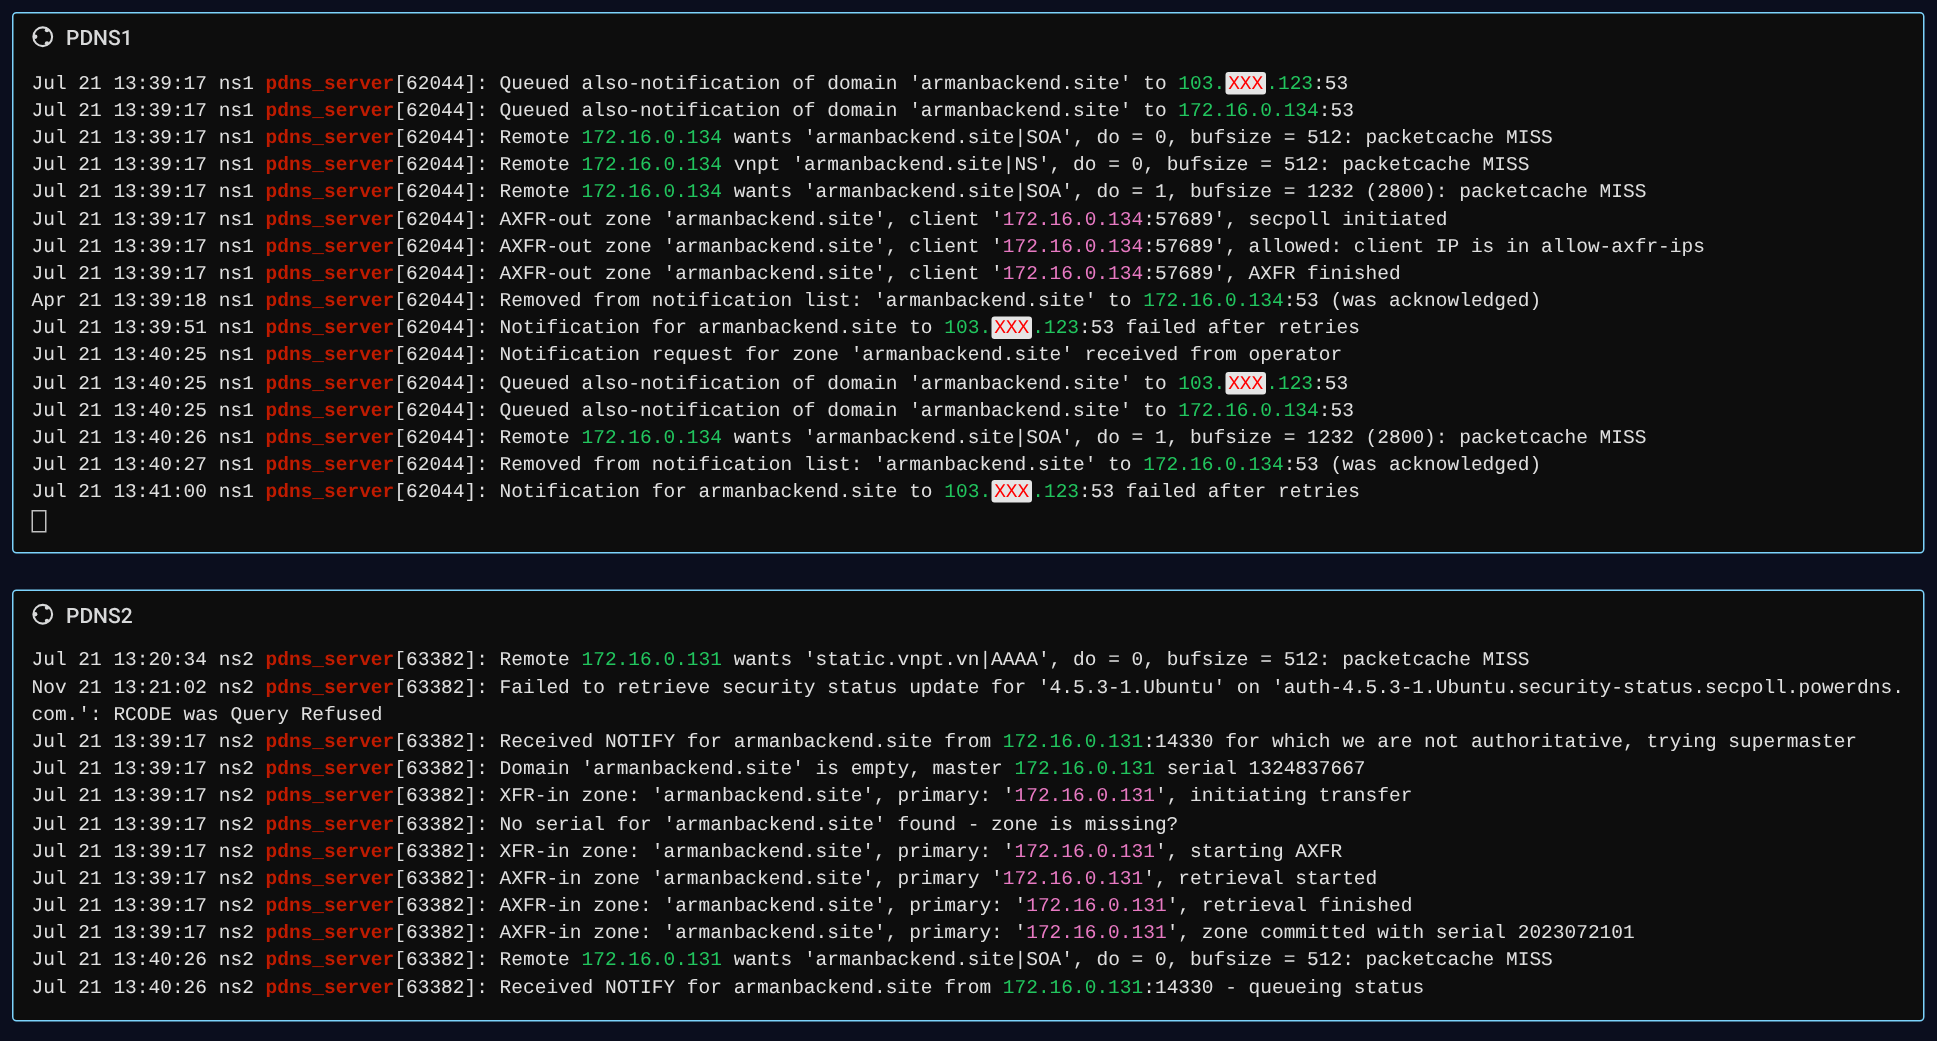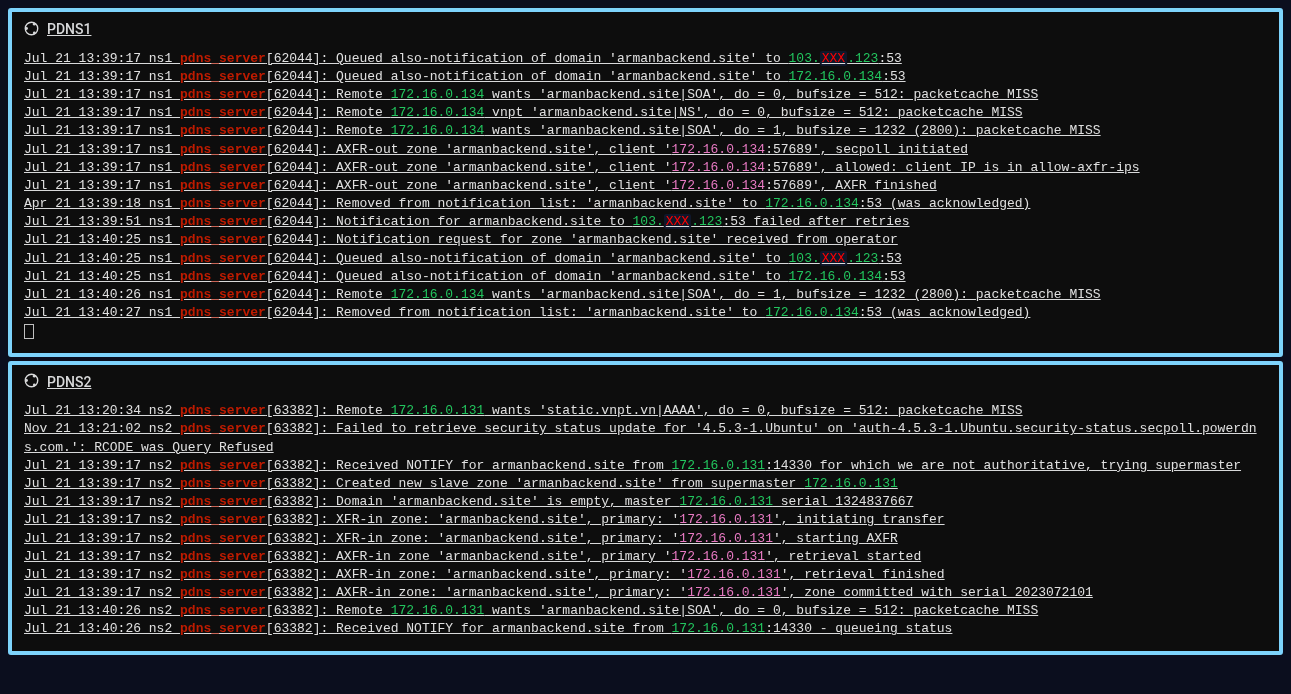--- a/index.html
+++ b/index.html
@@ -6,25 +6,24 @@
     body {
       background: #0b0e1e;
       font-family: 'Consolas', 'Monaco', 'Courier New', monospace;
       font-size: 13px;
       color: #d8d9da;
       padding: 8px;
       line-height: 1.4;
     }
     .panel {
       background: #0d0d0d;
-      border: 4px solid #7dd3fc;
+      border: 1px solid #7dd3fc;
       border-radius: 3px;
-      margin-bottom: 4px;
+      margin-bottom: 24px;
       padding: 8px 12px 12px 12px;
-      text-decoration: underline;
     }
     .panel-header {
       display: flex;
       align-items: center;
       gap: 8px;
       margin-bottom: 8px;
       padding-bottom: 2px;
     }
     .panel-header .icon {
       color: #d8d9da;
@@ -41,21 +40,21 @@
       white-space: pre-wrap;
       word-break: break-all;
       color: #e0e0e0;
     }
     .ts { color: #e0e0e0; }
     .proc { color: #bf1b00; font-weight: 600; }
     .pid { color: #e0e0e0; }
     .ip { color: #22c55e; }
     .ipq { color: #e87ac3; }
     .redact {
-      background: #0f172a;
+      background: #e5e5e5;
       color: #ff0000;
       border-radius: 2px;
       padding: 0 2px;
     }
     .cursor {
       display: inline-block;
       width: 10px;
       height: 15px;
       border: 1px solid #c0c0c0;
       vertical-align: middle;
@@ -86,43 +85,44 @@
       <div class="log-line"><span class="ts">Jul 21 13:39:17 ns1 </span><span class="proc">pdns_server</span><span class="pid">[62044]: AXFR-out zone 'armanbackend.site', client '</span><span class="ipq">172.16.0.134</span><span class="pid">:57689', secpoll initiated</span></div>
       <div class="log-line"><span class="ts">Jul 21 13:39:17 ns1 </span><span class="proc">pdns_server</span><span class="pid">[62044]: AXFR-out zone 'armanbackend.site', client '</span><span class="ipq">172.16.0.134</span><span class="pid">:57689', allowed: client IP is in allow-axfr-ips</span></div>
       <div class="log-line"><span class="ts">Jul 21 13:39:17 ns1 </span><span class="proc">pdns_server</span><span class="pid">[62044]: AXFR-out zone 'armanbackend.site', client '</span><span class="ipq">172.16.0.134</span><span class="pid">:57689', AXFR finished</span></div>
       <div class="log-line"><span class="ts">Apr 21 13:39:18 ns1 </span><span class="proc">pdns_server</span><span class="pid">[62044]: Removed from notification list: 'armanbackend.site' to </span><span class="ip">172.16.0.134</span><span class="pid">:53 (was acknowledged)</span></div>
       <div class="log-line"><span class="ts">Jul 21 13:39:51 ns1 </span><span class="proc">pdns_server</span><span class="pid">[62044]: Notification for armanbackend.site to </span><span class="ip">103.</span><span class="redact">XXX</span><span class="ip">.123</span><span class="pid">:53 failed after retries</span></div>
       <div class="log-line"><span class="ts">Jul 21 13:40:25 ns1 </span><span class="proc">pdns_server</span><span class="pid">[62044]: Notification request for zone 'armanbackend.site' received from operator</span></div>
       <div class="log-line"><span class="ts">Jul 21 13:40:25 ns1 </span><span class="proc">pdns_server</span><span class="pid">[62044]: Queued also-notification of domain 'armanbackend.site' to </span><span class="ip">103.</span><span class="redact">XXX</span><span class="ip">.123</span><span class="pid">:53</span></div>
       <div class="log-line"><span class="ts">Jul 21 13:40:25 ns1 </span><span class="proc">pdns_server</span><span class="pid">[62044]: Queued also-notification of domain 'armanbackend.site' to </span><span class="ip">172.16.0.134</span><span class="pid">:53</span></div>
       <div class="log-line"><span class="ts">Jul 21 13:40:26 ns1 </span><span class="proc">pdns_server</span><span class="pid">[62044]: Remote </span><span class="ip">172.16.0.134</span><span class="pid"> wants 'armanbackend.site|SOA', do = 1, bufsize = 1232 (2800): packetcache MISS</span></div>
       <div class="log-line"><span class="ts">Jul 21 13:40:27 ns1 </span><span class="proc">pdns_server</span><span class="pid">[62044]: Removed from notification list: 'armanbackend.site' to </span><span class="ip">172.16.0.134</span><span class="pid">:53 (was acknowledged)</span></div>
+      <div class="log-line"><span class="ts">Jul 21 13:41:00 ns1 </span><span class="proc">pdns_server</span><span class="pid">[62044]: Notification for armanbackend.site to </span><span class="ip">103.</span><span class="redact">XXX</span><span class="ip">.123</span><span class="pid">:53 failed after retries</span></div>
     </div>
   <span class="cursor"></span>
 </div>
 
 <div class="panel">
   <div class="panel-header">
     <span class="icon">
       <svg width="15" height="15" viewBox="0 0 24 24" fill="currentColor">
           <circle cx="12" cy="12" r="10" fill="none" stroke="currentColor" stroke-width="2.2"></circle>
           <circle cx="4" cy="12" r="2.3"></circle>
           <circle cx="16.5" cy="5" r="2.3"></circle>
           <circle cx="16.5" cy="19" r="2.3"></circle>
         </svg>
     </span>
     <span class="panel-title">PDNS2</span>
   </div>
   <div id="log2">
       <div class="log-line"><span class="ts">Jul 21 13:20:34 ns2 </span><span class="proc">pdns_server</span><span class="pid">[63382]: Remote </span><span class="ip">172.16.0.131</span><span class="pid"> wants 'static.vnpt.vn|AAAA', do = 0, bufsize = 512: packetcache MISS</span></div>
       <div class="log-line"><span class="ts">Nov 21 13:21:02 ns2 </span><span class="proc">pdns_server</span><span class="pid">[63382]: Failed to retrieve security status update for '4.5.3-1.Ubuntu' on 'auth-4.5.3-1.Ubuntu.security-status.secpoll.powerdns.com.': RCODE was Query Refused</span></div>
       <div class="log-line"><span class="ts">Jul 21 13:39:17 ns2 </span><span class="proc">pdns_server</span><span class="pid">[63382]: Received NOTIFY for armanbackend.site from </span><span class="ip">172.16.0.131</span><span class="pid">:14330 for which we are not authoritative, trying supermaster</span></div>
-      <div class="log-line"><span class="ts">Jul 21 13:39:17 ns2 </span><span class="proc">pdns_server</span><span class="pid">[63382]: Created new slave zone 'armanbackend.site' from supermaster </span><span class="ip">172.16.0.131</span></div>
       <div class="log-line"><span class="ts">Jul 21 13:39:17 ns2 </span><span class="proc">pdns_server</span><span class="pid">[63382]: Domain 'armanbackend.site' is empty, master </span><span class="ip">172.16.0.131</span><span class="pid"> serial 1324837667</span></div>
       <div class="log-line"><span class="ts">Jul 21 13:39:17 ns2 </span><span class="proc">pdns_server</span><span class="pid">[63382]: XFR-in zone: 'armanbackend.site', primary: '</span><span class="ipq">172.16.0.131</span><span class="pid">', initiating transfer</span></div>
+      <div class="log-line"><span class="ts">Jul 21 13:39:17 ns2 </span><span class="proc">pdns_server</span><span class="pid">[63382]: No serial for 'armanbackend.site' found - zone is missing?</span></div>
       <div class="log-line"><span class="ts">Jul 21 13:39:17 ns2 </span><span class="proc">pdns_server</span><span class="pid">[63382]: XFR-in zone: 'armanbackend.site', primary: '</span><span class="ipq">172.16.0.131</span><span class="pid">', starting AXFR</span></div>
       <div class="log-line"><span class="ts">Jul 21 13:39:17 ns2 </span><span class="proc">pdns_server</span><span class="pid">[63382]: AXFR-in zone 'armanbackend.site', primary '</span><span class="ipq">172.16.0.131</span><span class="pid">', retrieval started</span></div>
       <div class="log-line"><span class="ts">Jul 21 13:39:17 ns2 </span><span class="proc">pdns_server</span><span class="pid">[63382]: AXFR-in zone: 'armanbackend.site', primary: '</span><span class="ipq">172.16.0.131</span><span class="pid">', retrieval finished</span></div>
       <div class="log-line"><span class="ts">Jul 21 13:39:17 ns2 </span><span class="proc">pdns_server</span><span class="pid">[63382]: AXFR-in zone: 'armanbackend.site', primary: '</span><span class="ipq">172.16.0.131</span><span class="pid">', zone committed with serial 2023072101</span></div>
       <div class="log-line"><span class="ts">Jul 21 13:40:26 ns2 </span><span class="proc">pdns_server</span><span class="pid">[63382]: Remote </span><span class="ip">172.16.0.131</span><span class="pid"> wants 'armanbackend.site|SOA', do = 0, bufsize = 512: packetcache MISS</span></div>
       <div class="log-line"><span class="ts">Jul 21 13:40:26 ns2 </span><span class="proc">pdns_server</span><span class="pid">[63382]: Received NOTIFY for armanbackend.site from </span><span class="ip">172.16.0.131</span><span class="pid">:14330 - queueing status</span></div>
     </div>
 
 </div>
 

